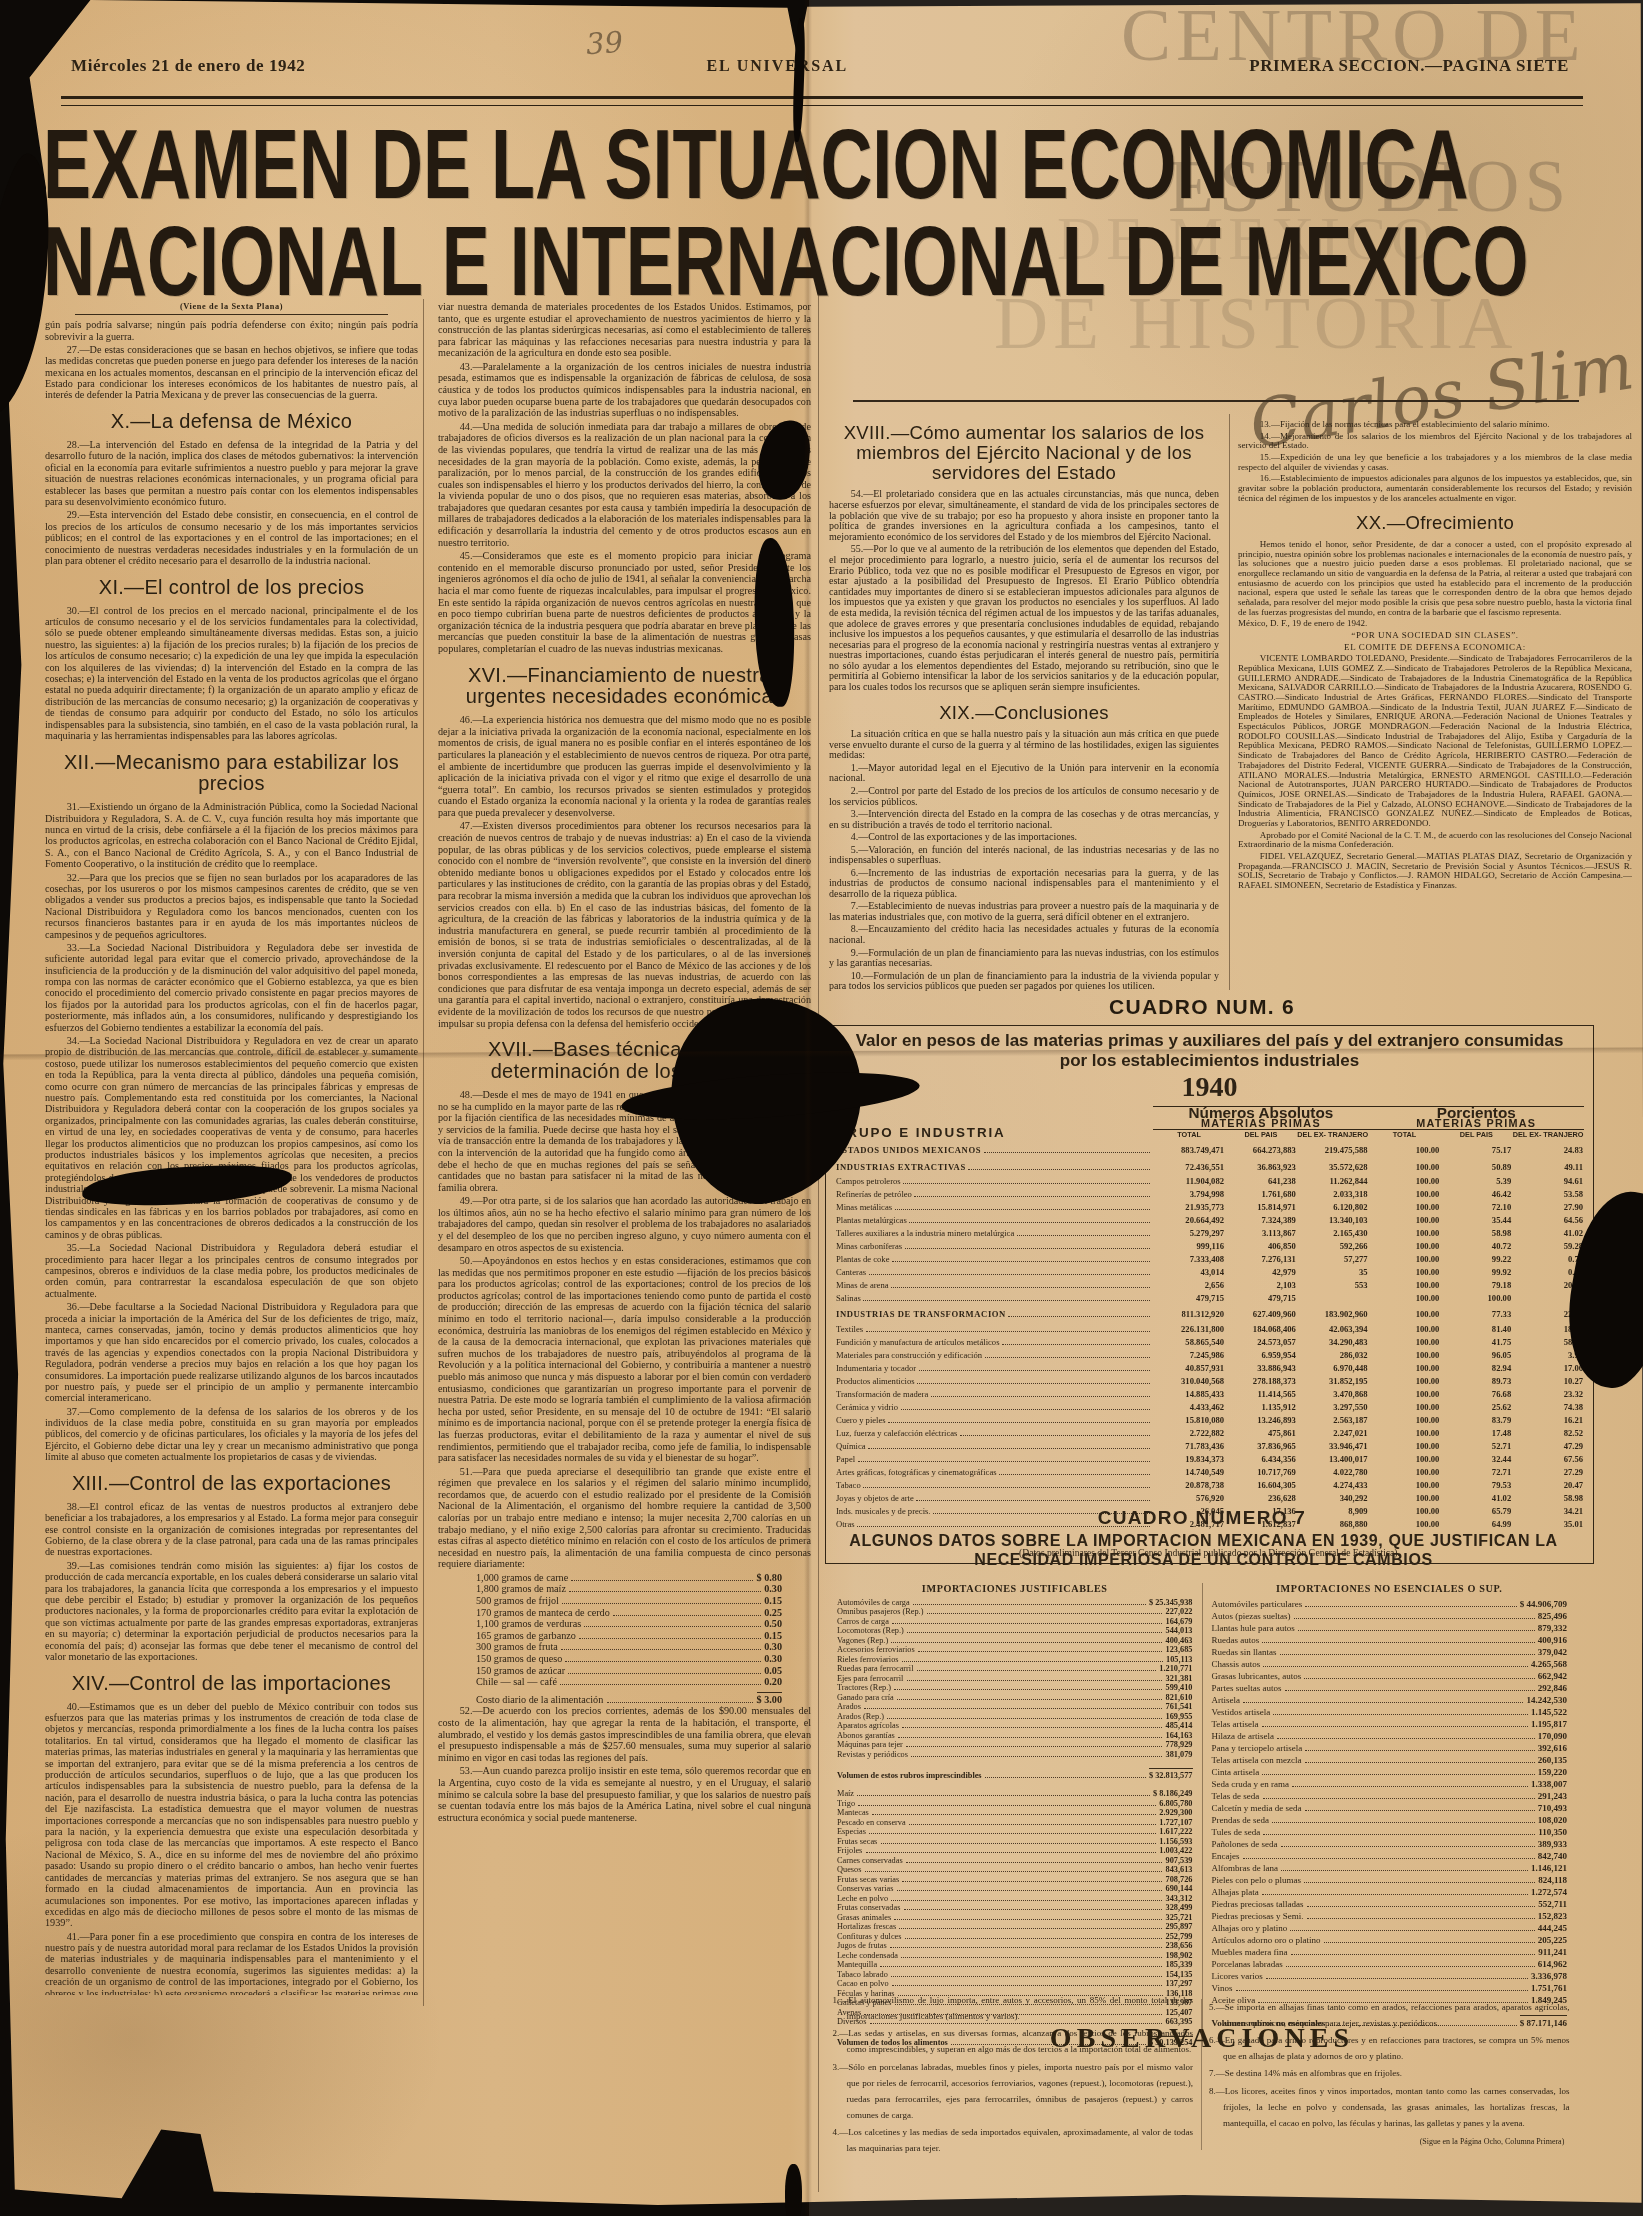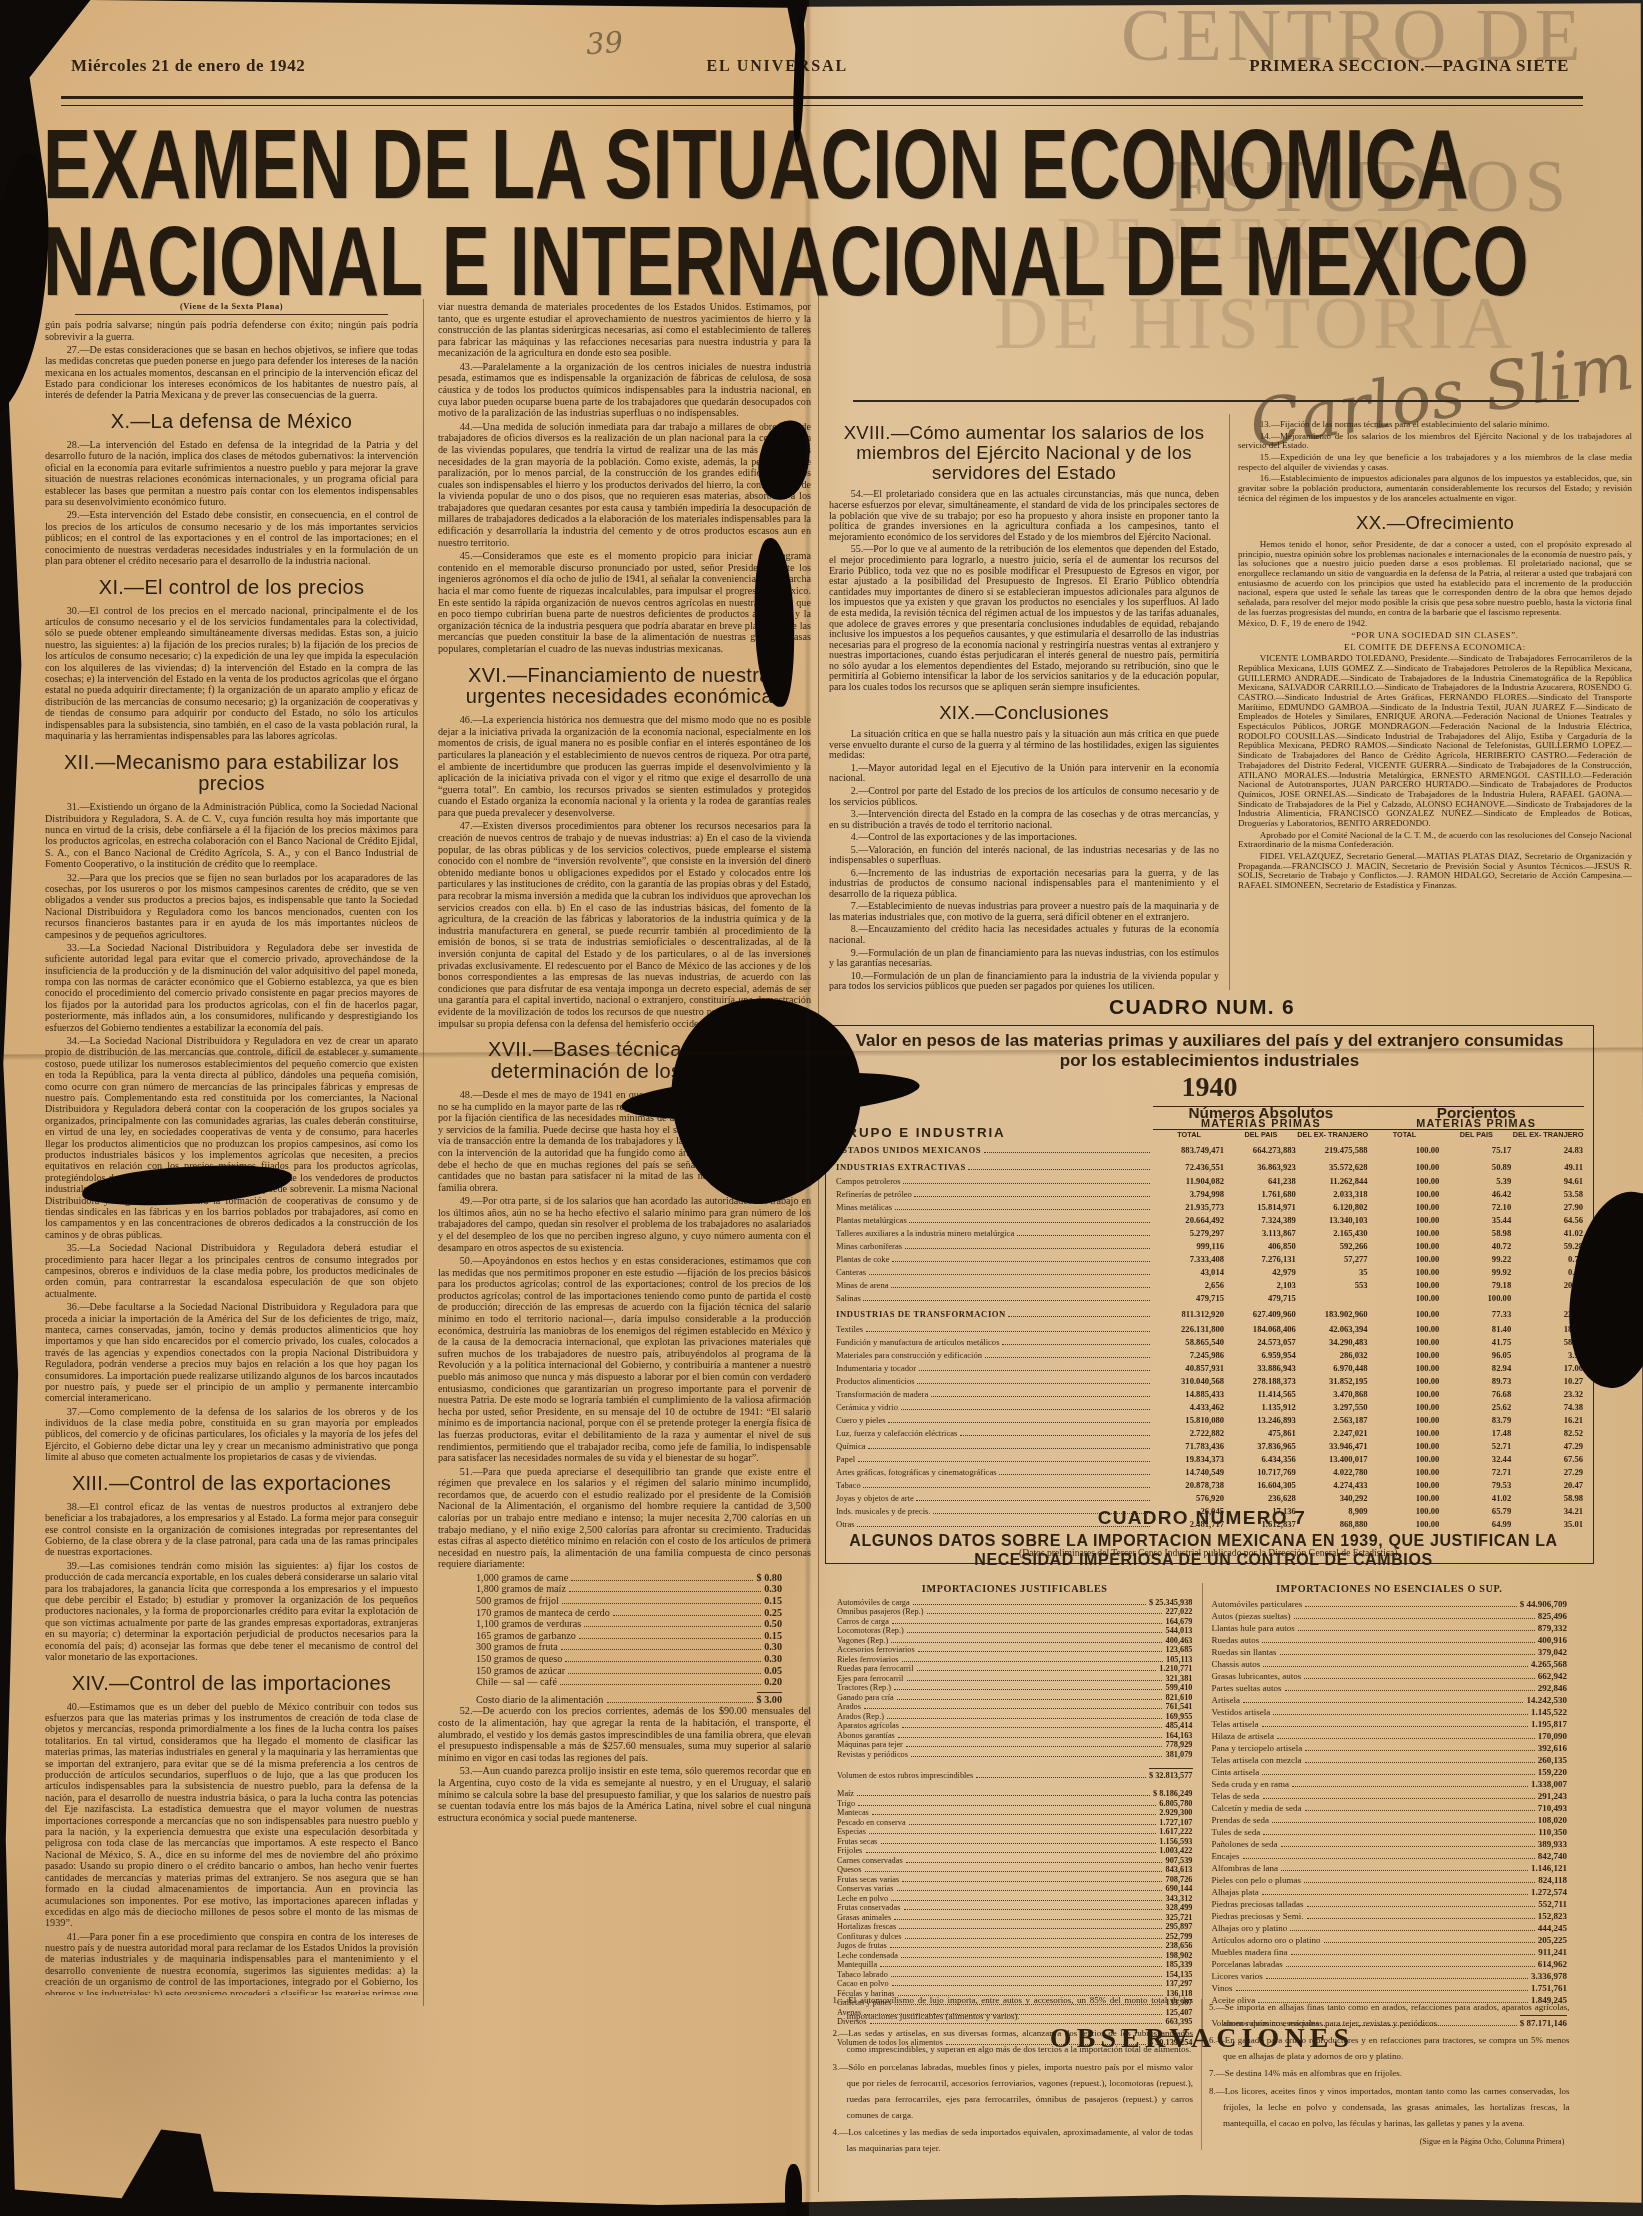--- a/index.html
+++ b/index.html
@@ -66,21 +66,21 @@
   .c7title{position:absolute;left:828px;top:1507px;width:748px;text-align:center;font-family:"Liberation Sans",sans-serif;font-weight:bold;font-size:19px;letter-spacing:1.3px;}
   .c7sub{position:absolute;left:834px;top:1531px;width:739px;text-align:center;font-family:"Liberation Sans",sans-serif;font-weight:bold;font-size:16px;line-height:1.2;letter-spacing:0.6px;}
   .c7wrap{position:absolute;left:828px;top:1583px;width:748px;display:flex;}
   .c7col{flex:1;padding:0 9px;}
   .c7col + .c7col{border-left:0.6px solid rgba(70,50,30,.5);}
   .c7h{text-align:center;font-weight:bold;font-size:10.2px;letter-spacing:0.6px;margin-bottom:3.8px;font-family:"Liberation Serif",serif;}
   .c7col .lrow{margin:0;width:auto;}
   .c7L .lrow{font-size:8.3px;line-height:9.4px;}
   .c7R .lrow{font-size:9px;line-height:12px;}
   .c7col .lrow.gap{margin-top:9px;}
-  .c7col .lrow.total .ll{font-weight:normal;}
+  .c7col .lrow.total .ll{font-weight:bold;}
   
   .obst{position:absolute;left:828px;top:2022px;width:748px;text-align:center;font-family:"Liberation Serif",serif;font-weight:bold;font-size:28px;letter-spacing:5.1px;color:#2c2110;}
   .obsw{position:absolute;left:825px;top:1992px;width:752px;display:flex;font-size:9px;line-height:16px;text-align:justify;align-items:center;}
   .obsc{flex:1;padding:0 7.6px;}
   .obsc + .obsc{border-left:0.6px solid rgba(70,50,30,.45);}
   .obsc p{margin:0 0 1.3px;text-indent:-14px;padding-left:14px;}
   .obscont{text-align:right;font-size:8px;margin-top:3.8px;padding-right:5.1px;}
 </style>
 </head>
 <body>

